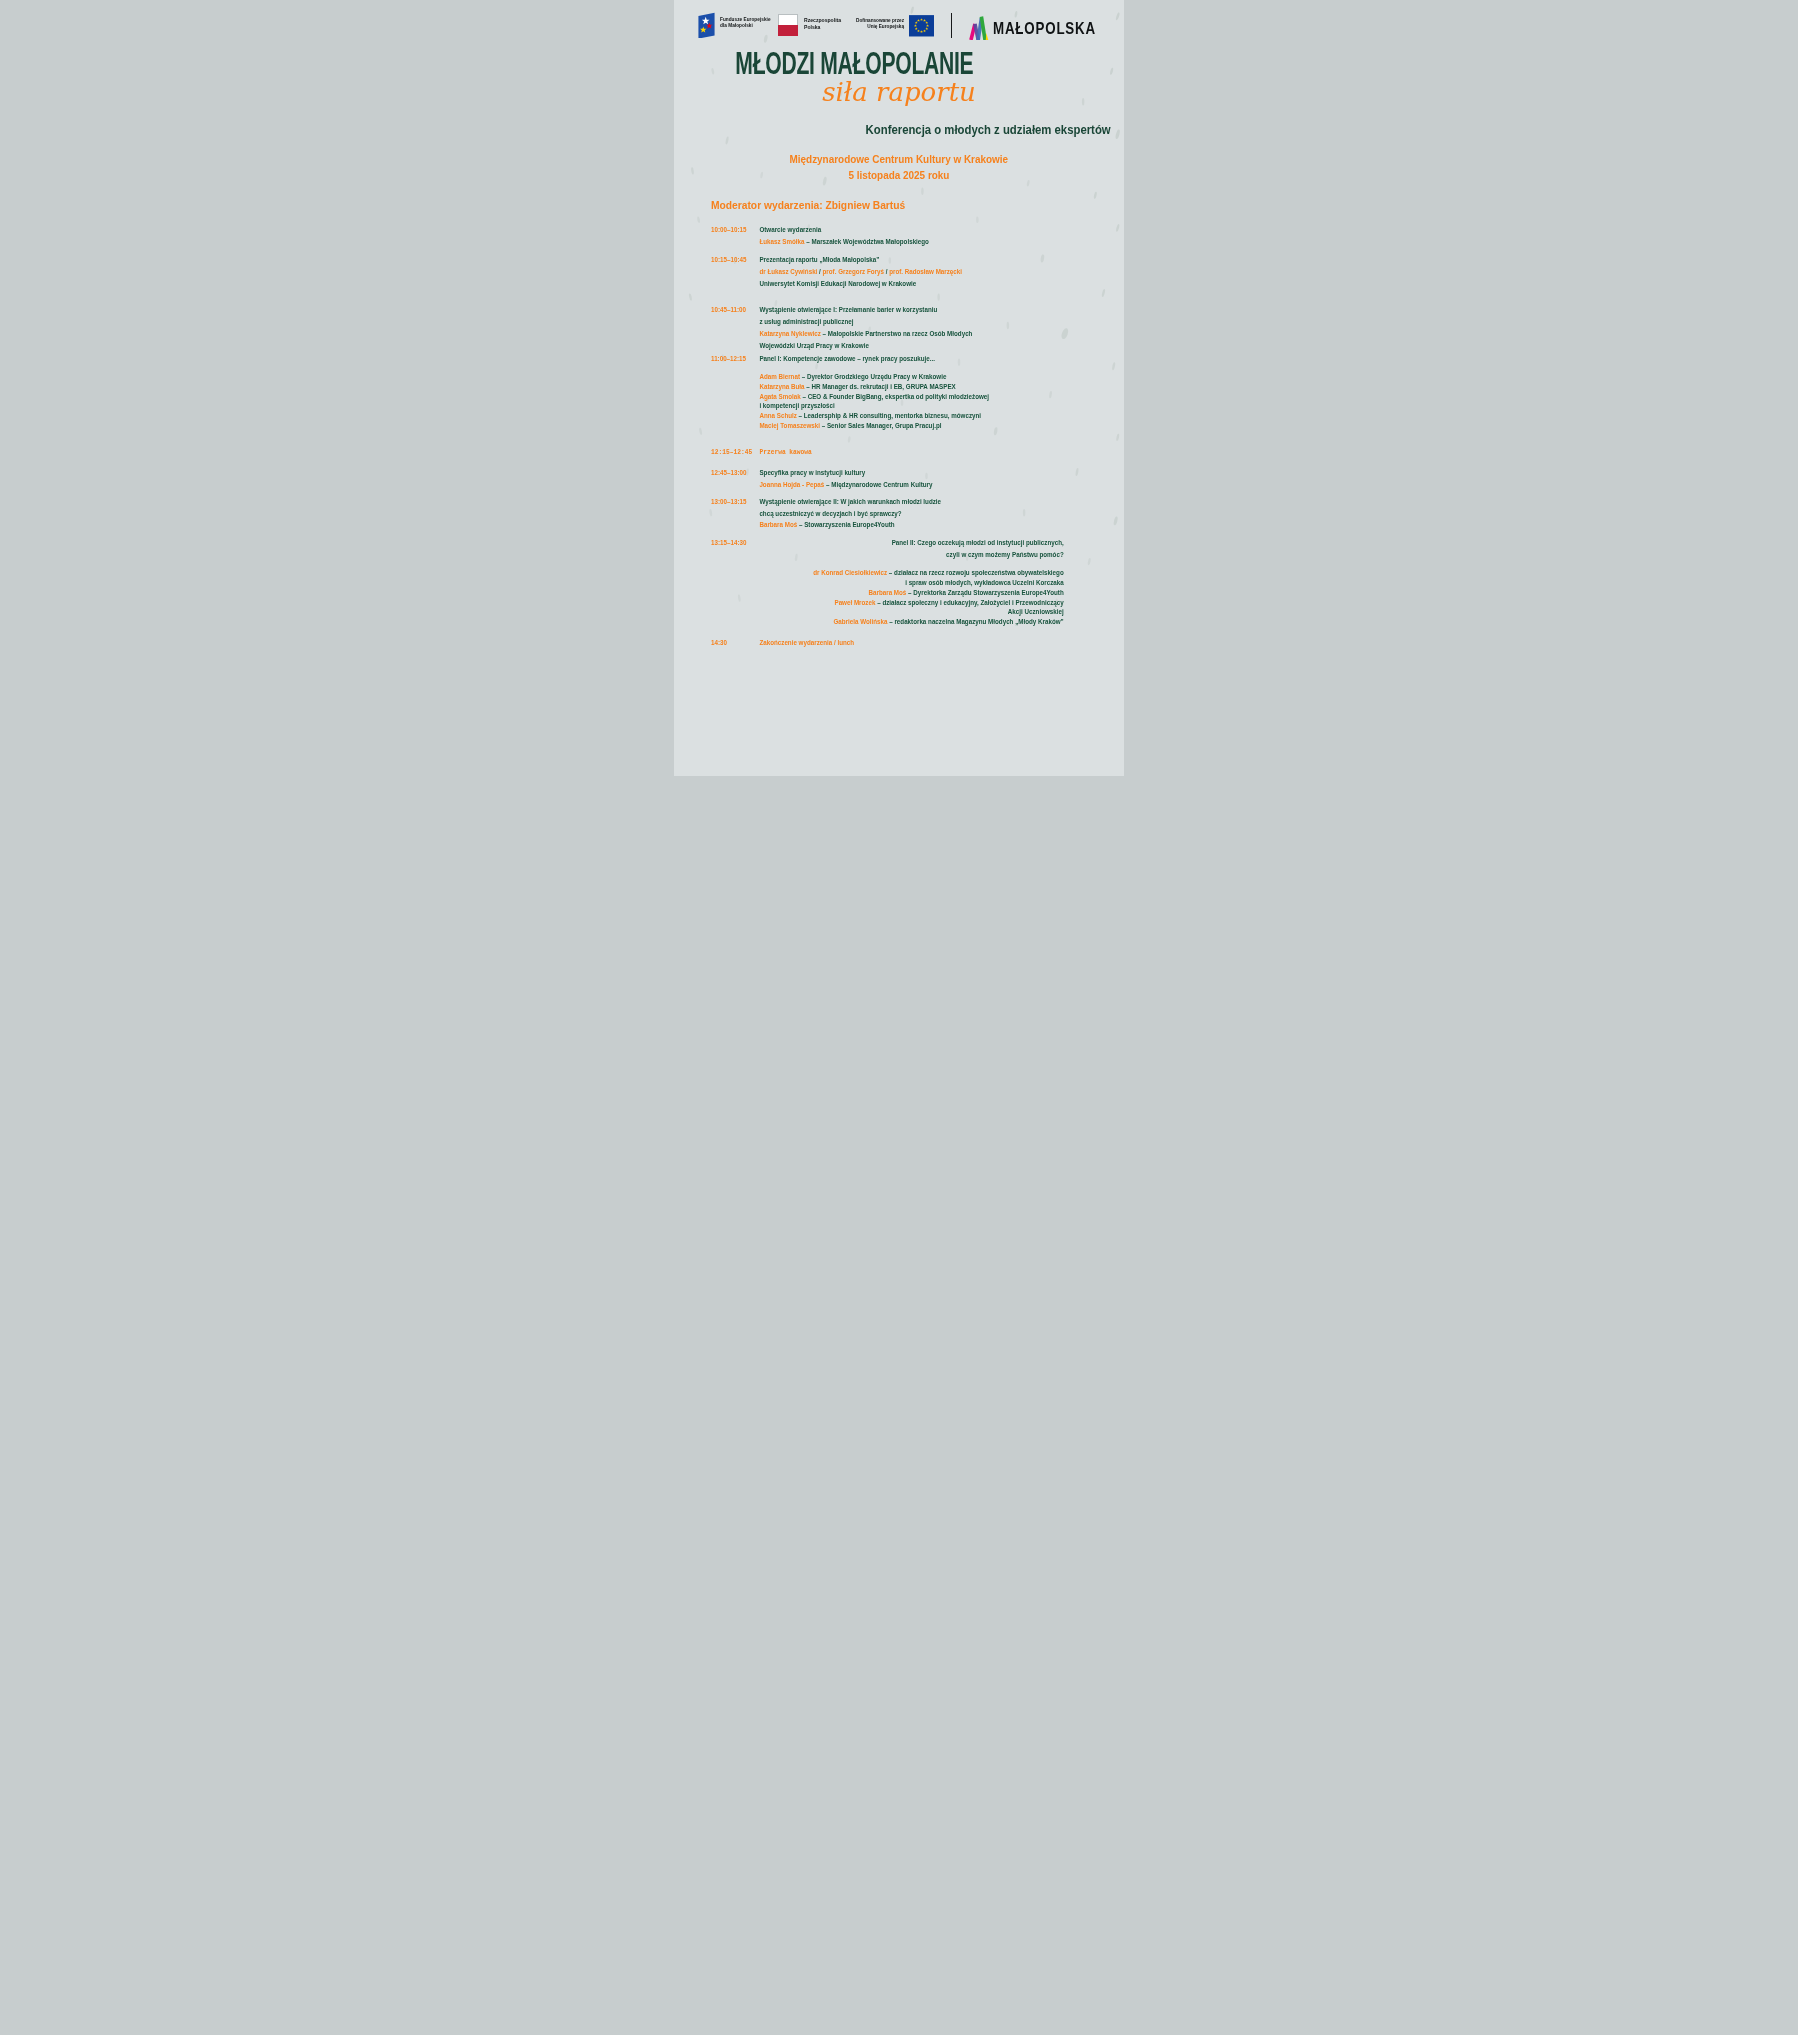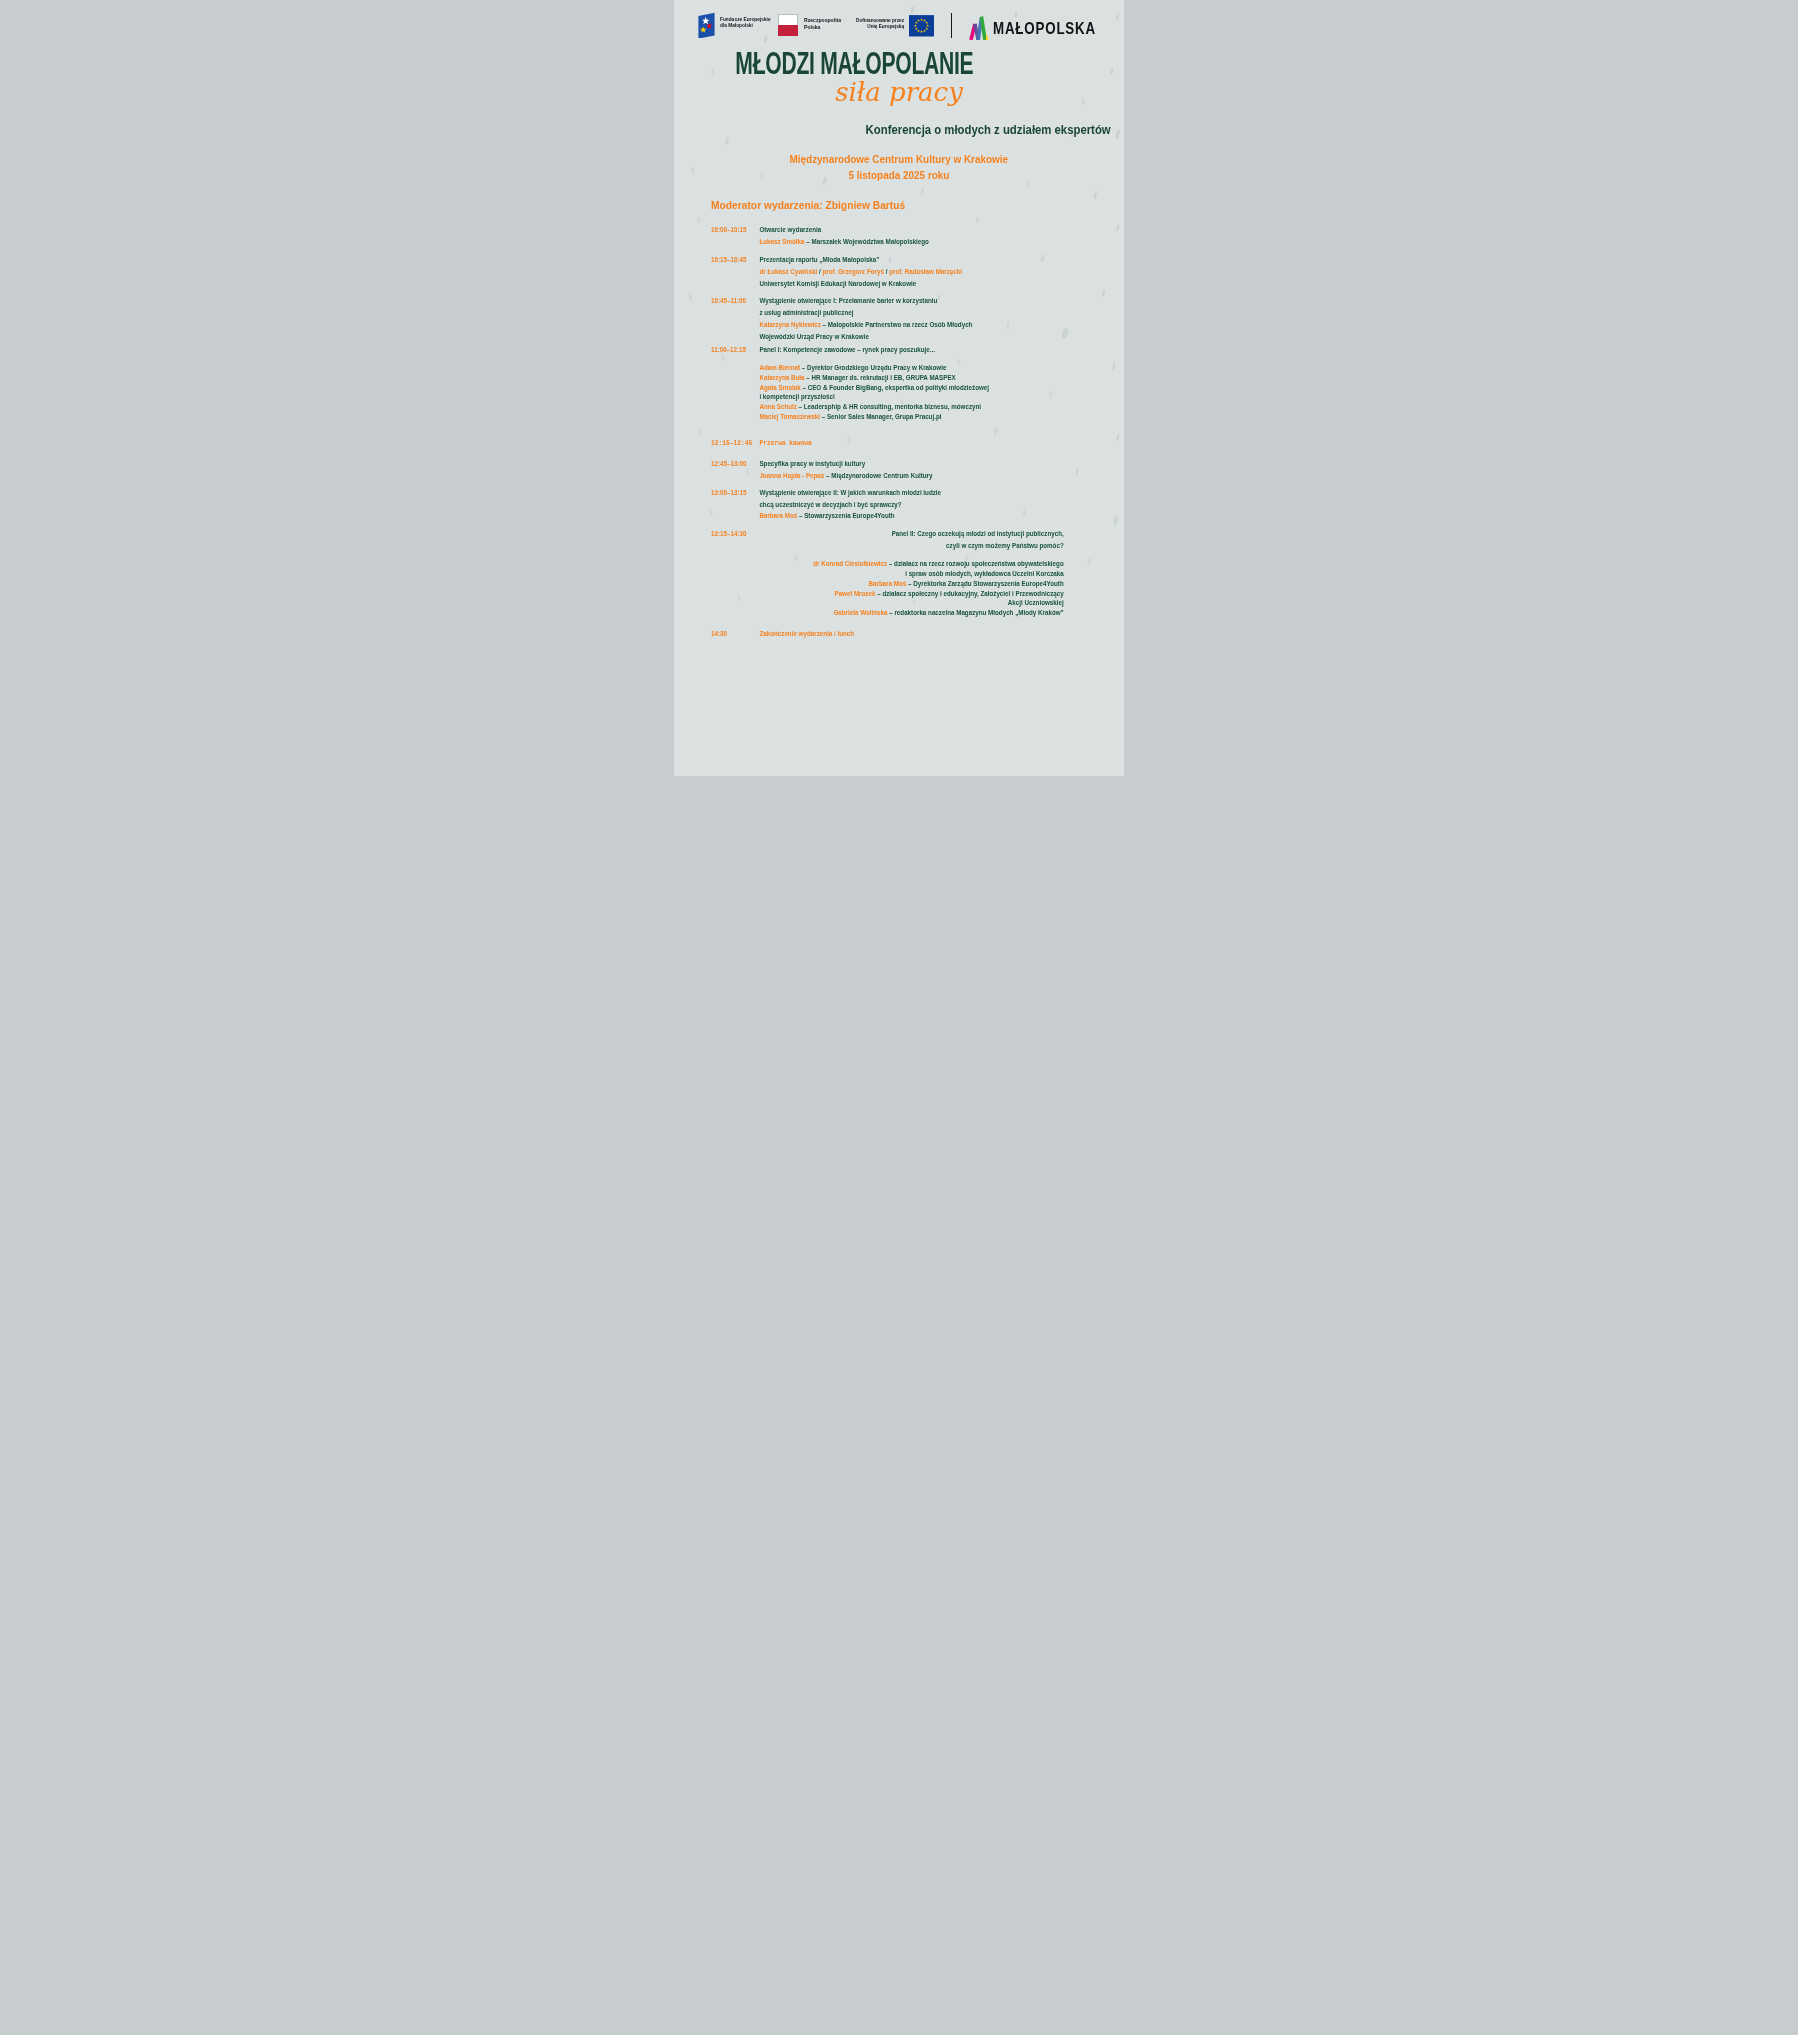--- a/index.html
+++ b/index.html
@@ -49,21 +49,21 @@
   .line{font-size:7.1px;line-height:11.8px;font-weight:700;transform:scaleX(.88);transform-origin:0 0;white-space:nowrap;}
   .row{position:relative;padding-left:55px;}
   .details .line{padding-left:55px;}
   .details.tight .line{line-height:9.8px;}
   .details.spaced{margin-top:7.3px;}
   .time{position:absolute;left:0;top:0;color:var(--orange);}
   .c-o{color:var(--orange);}
   .c-g{color:var(--green);}
   .session{margin-top:6.5px;}
   .session.s1{margin-top:13px;}
-  .session.s3{margin-top:6px;}
+  .session.s3{margin-top:15px;}
   .session.s4{margin-top:1.2px;}
   .session.s5{margin-top:15px;font-family:Liberation Mono, monospace;}
   .session.s6{margin-top:9.4px;}
   .session.s7{margin-top:5.3px;}
   .session.s8{margin-top:6.1px;text-align:right;}
   .session.s9{margin-top:9.8px;}
 </style>
 </head>
 <body>
 
@@ -181,21 +181,21 @@
     <svg class="mal-mark" width="24.4" height="25" viewBox="0 0 60 62" xmlns="http://www.w3.org/2000/svg">
       <line x1="7" y1="62" x2="17" y2="22" stroke="#E5097F" stroke-width="9"></line>
       <line x1="17" y1="22" x2="25" y2="62" stroke="#564A9E" stroke-width="9" opacity=".92"></line>
       <line x1="25" y1="62" x2="33" y2="8" stroke="#3E6DB5" stroke-width="9" opacity=".92"></line>
       <line x1="33" y1="4" x2="42" y2="62" stroke="#2FA83D" stroke-width="9"></line>
       <polygon points="45,44 50,62 44,62" fill="#FFD500"></polygon>
     </svg>
     <div class="mal-word">MAŁOPOLSKA</div>
 
     <div class="main-title"><span>MŁODZI MAŁOPOLANIE</span></div>
-    <div class="subtitle"><span>siła pracy</span></div>
+    <div class="subtitle"><span>siła raportu</span></div>
     <div class="tagline"><span>Konferencja o młodych z udziałem ekspertów</span></div>
     <div class="venue-block">
       <div><span>Międzynarodowe Centrum Kultury w Krakowie</span></div>
       <div><span>5 listopada 2025 roku</span></div>
     </div>
 
     <div class="agenda">
       <div class="moderator">Moderator wydarzenia: Zbigniew Bartuś</div>
       <div>
           <div class="session s1">

